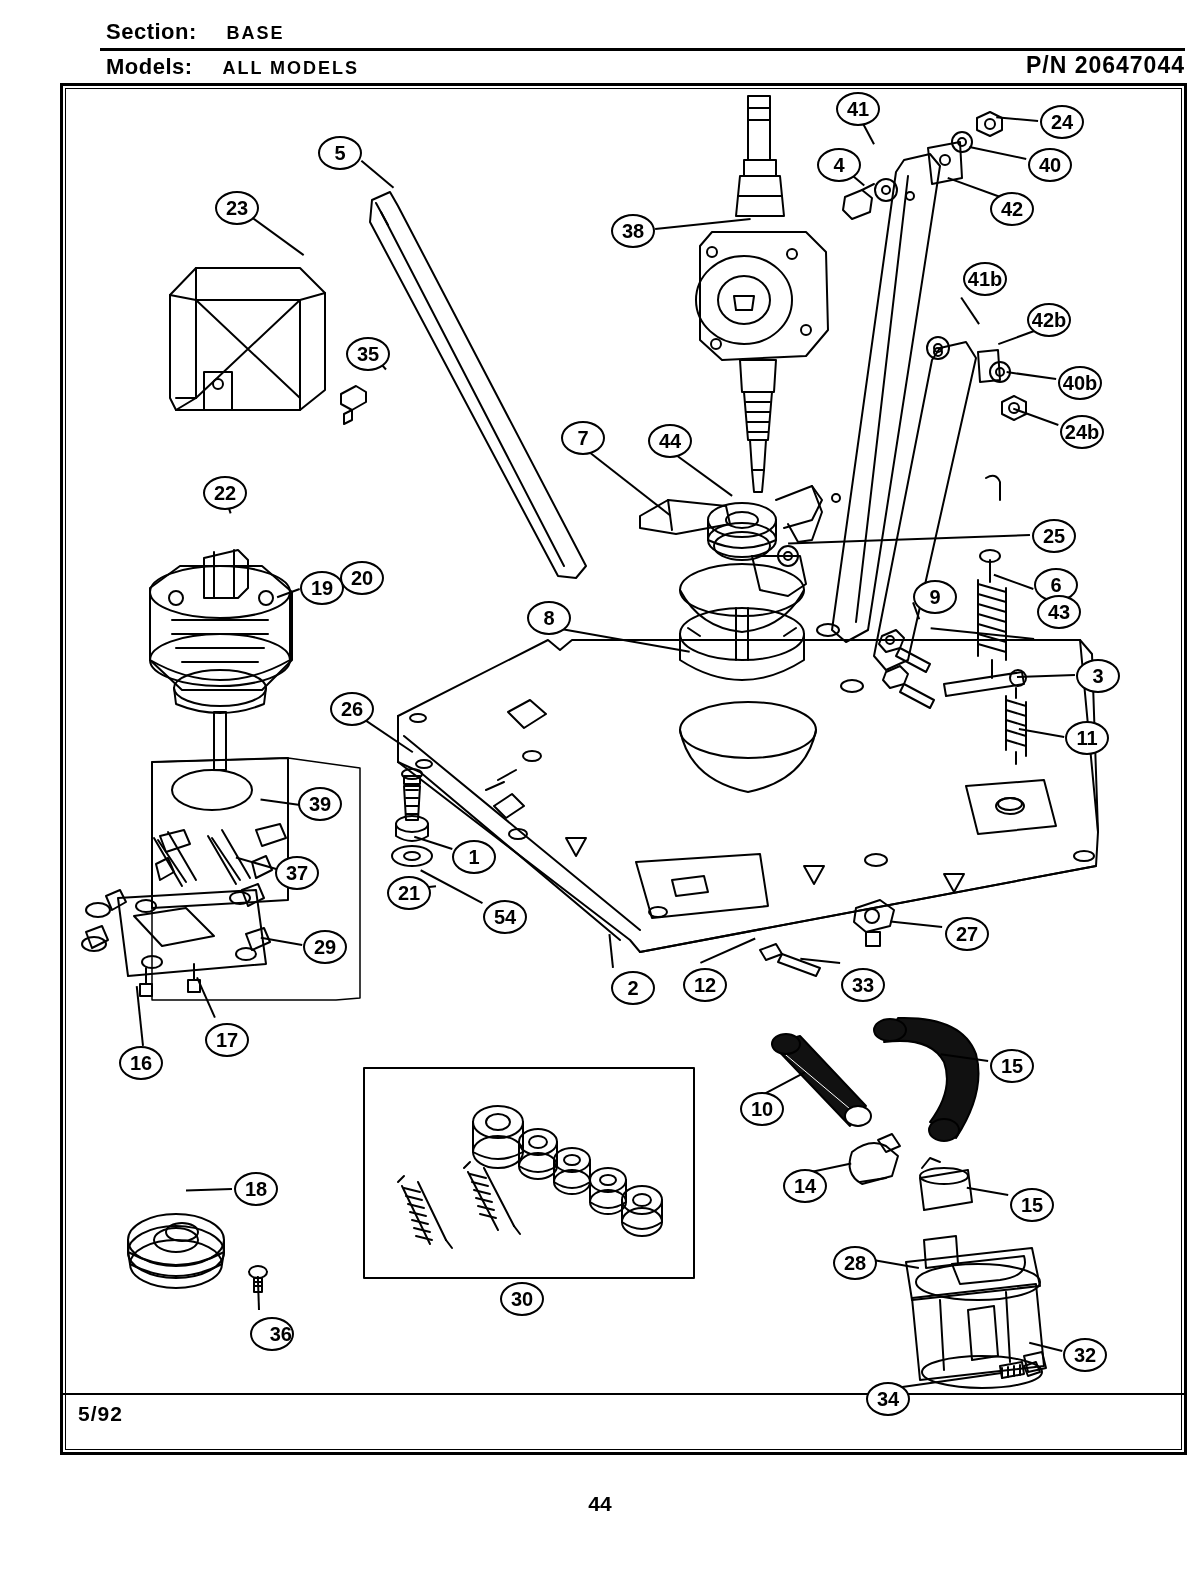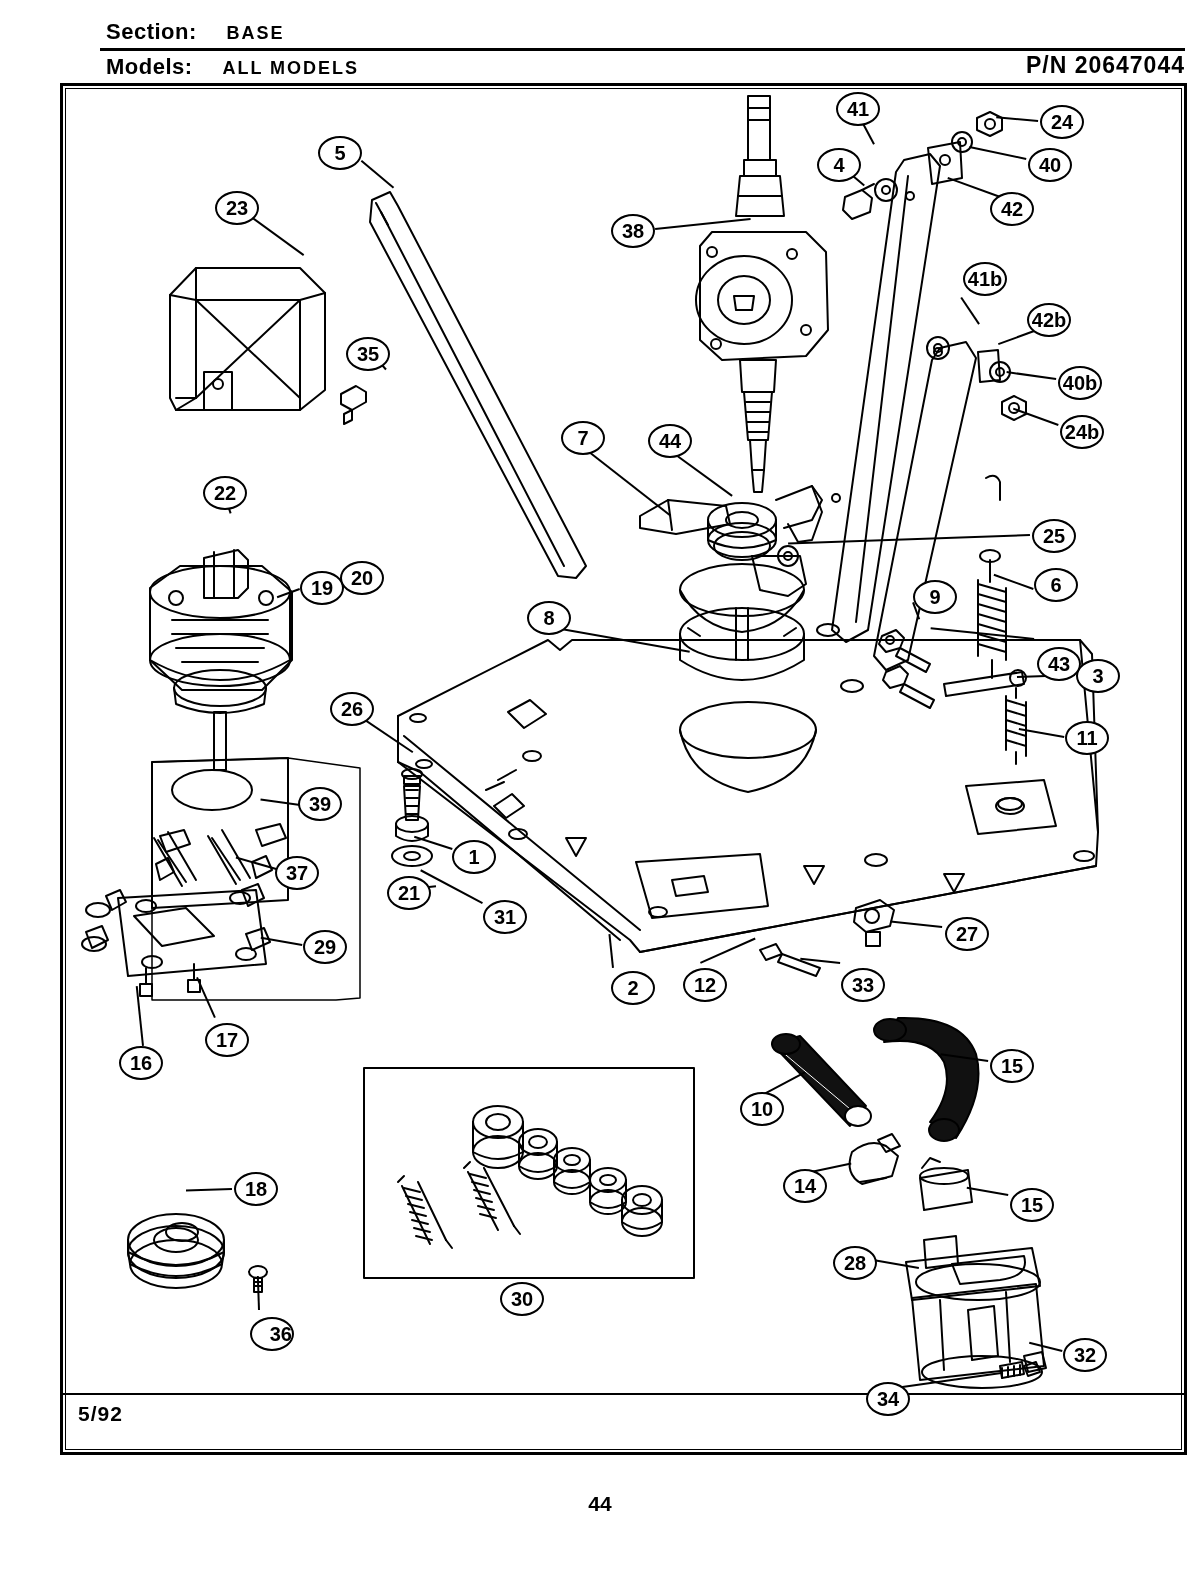--- a/index.html
+++ b/index.html
@@ -582,29 +582,29 @@
 <div class="callout" style="left:203px; top:476px;">22</div>
 <div class="callout" style="left:215px; top:191px;">23</div>
 <div class="callout" style="left:1040px; top:105px;">24</div>
 <div class="callout" style="left:1060px; top:415px;">24b</div>
 <div class="callout" style="left:1032px; top:519px;">25</div>
 <div class="callout" style="left:330px; top:692px;">26</div>
 <div class="callout" style="left:945px; top:917px;">27</div>
 <div class="callout" style="left:833px; top:1246px;">28</div>
 <div class="callout" style="left:303px; top:930px;">29</div>
 <div class="callout" style="left:500px; top:1282px;">30</div>
-<div class="callout" style="left:483px; top:900px;">31</div>
+<div class="callout" style="left:483px; top:900px;">54</div>
 <div class="callout" style="left:1063px; top:1338px;">32</div>
 <div class="callout" style="left:841px; top:968px;">33</div>
 <div class="callout" style="left:866px; top:1382px;">34</div>
 <div class="callout" style="left:346px; top:337px;">35</div>
 <div class="callout" style="left:250px; top:1317px;text-align:right;">36</div>
 <div class="callout" style="left:275px; top:856px;">37</div>
 <div class="callout" style="left:611px; top:214px;">38</div>
 <div class="callout" style="left:298px; top:787px;">39</div>
 <div class="callout" style="left:1028px; top:148px;">40</div>
 <div class="callout" style="left:1058px; top:366px;">40b</div>
 <div class="callout" style="left:836px; top:92px;">41</div>
 <div class="callout" style="left:963px; top:262px;">41b</div>
 <div class="callout" style="left:990px; top:192px;">42</div>
 <div class="callout" style="left:1027px; top:303px;">42b</div>
-<div class="callout" style="left:1037px; top:647px;">43</div>
+<div class="callout" style="left:1037px; top:595px;">43</div>
 <div class="callout" style="left:648px; top:424px;">44</div>
 
 </body></html>

